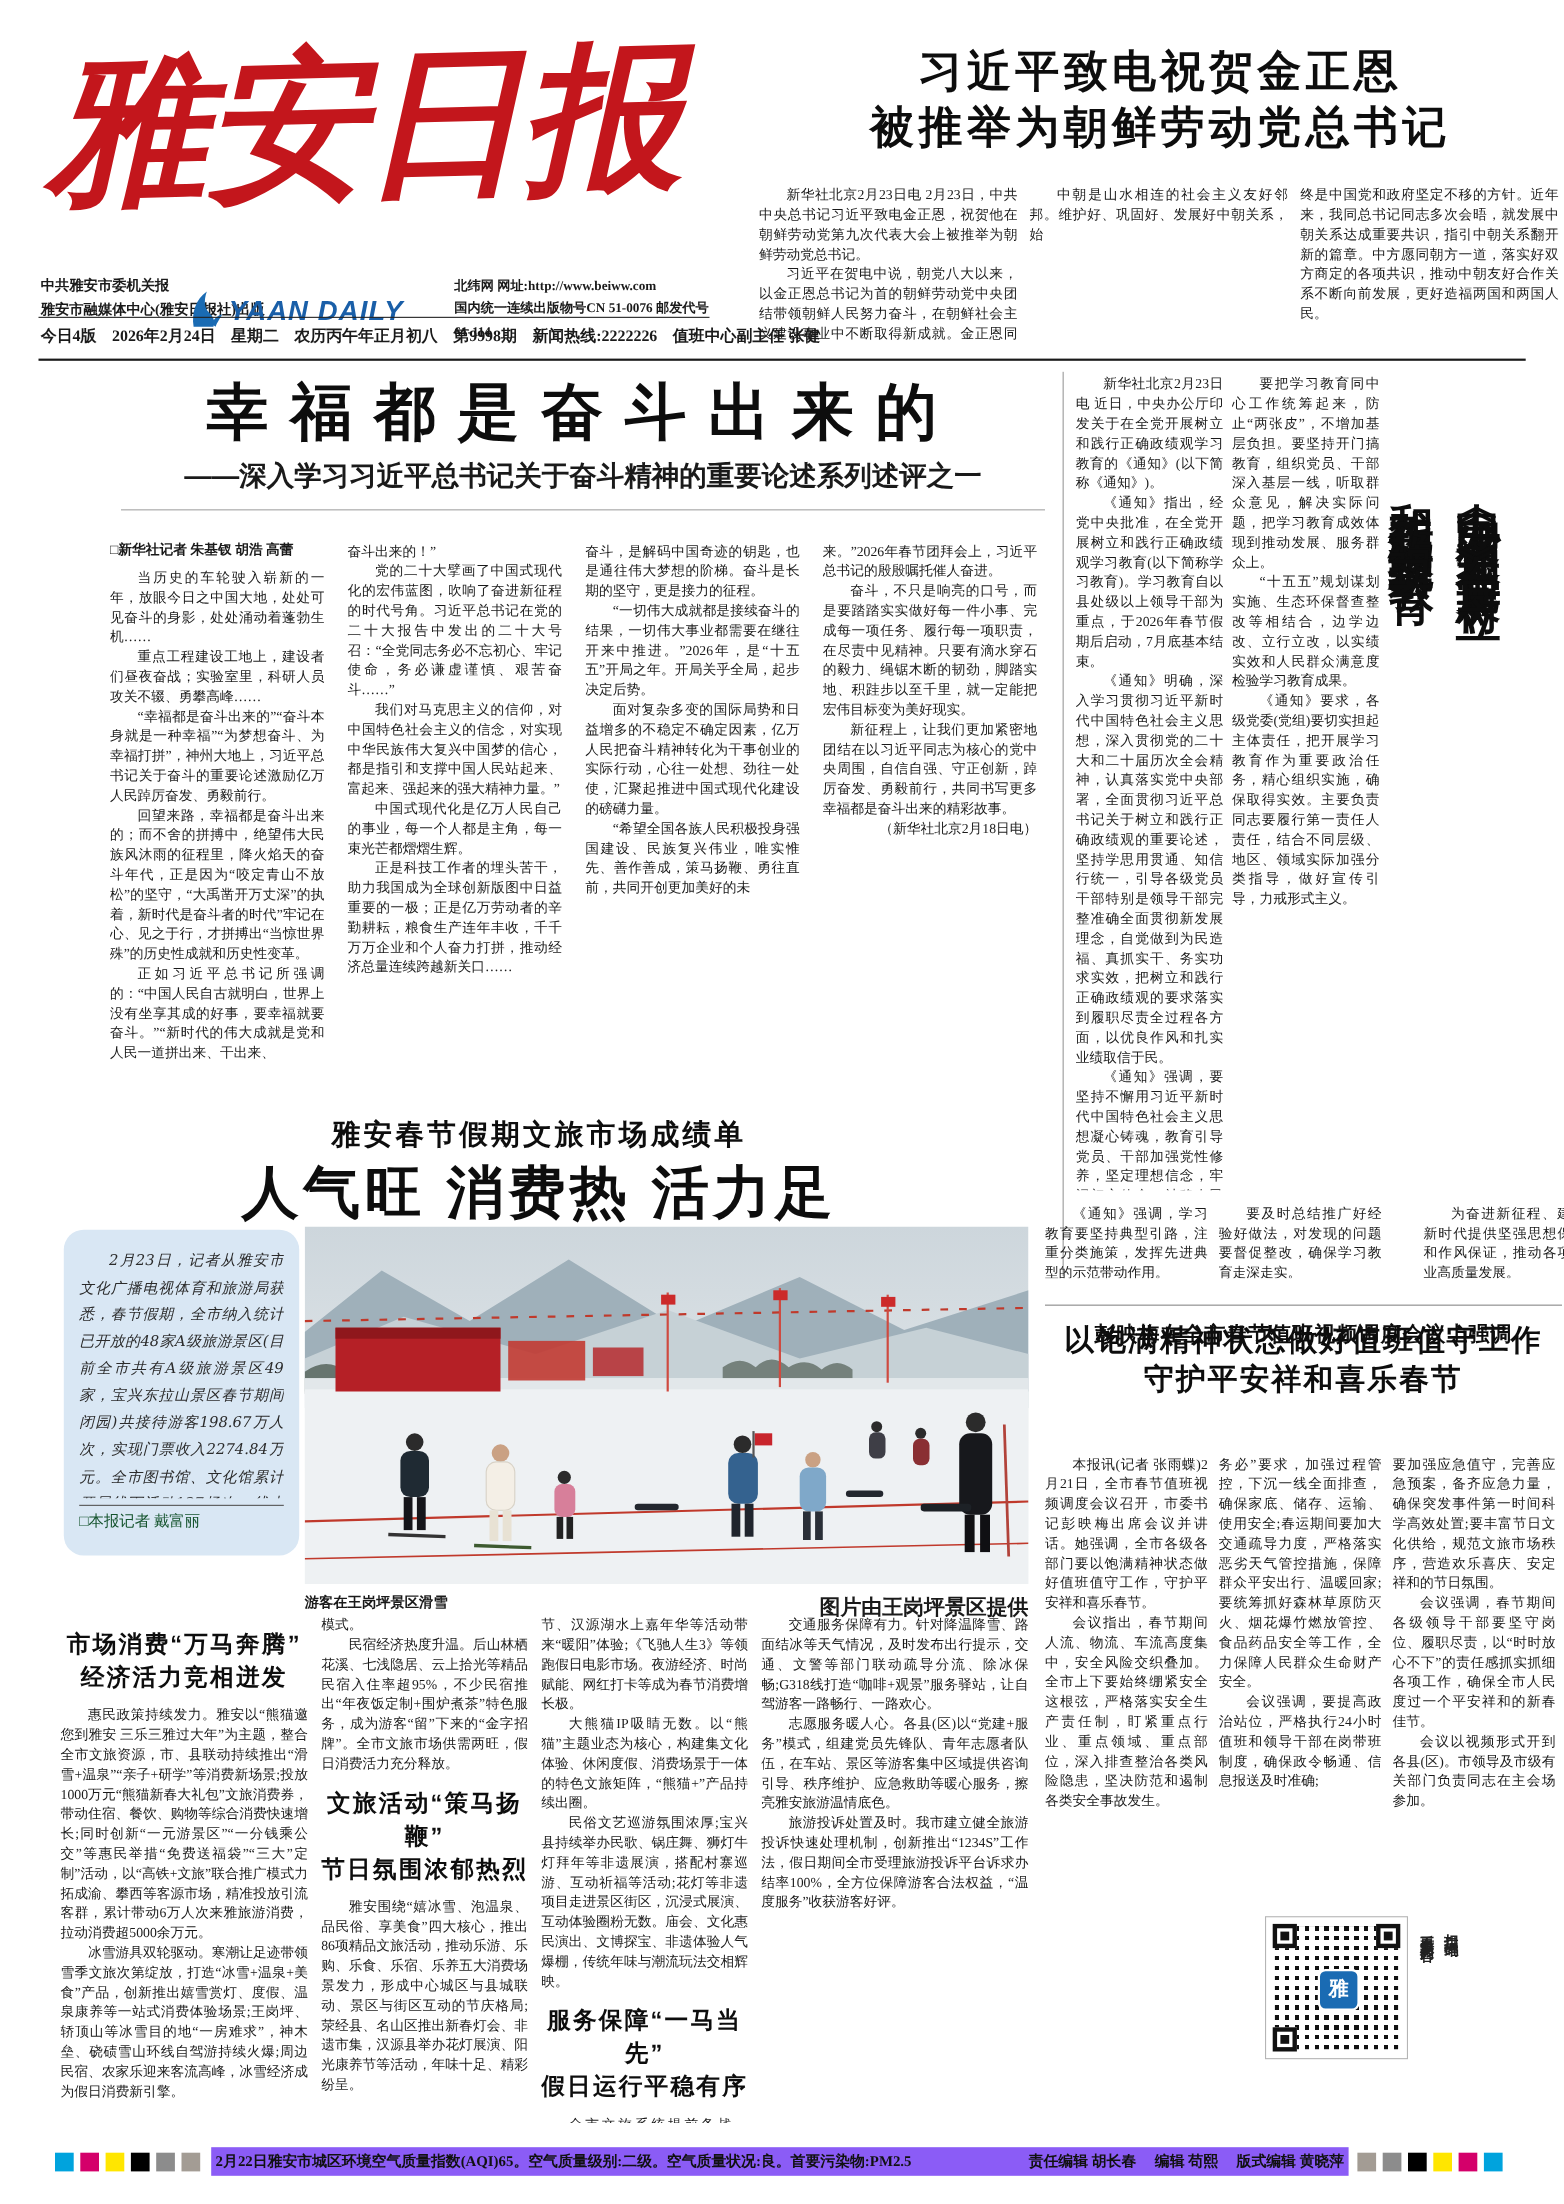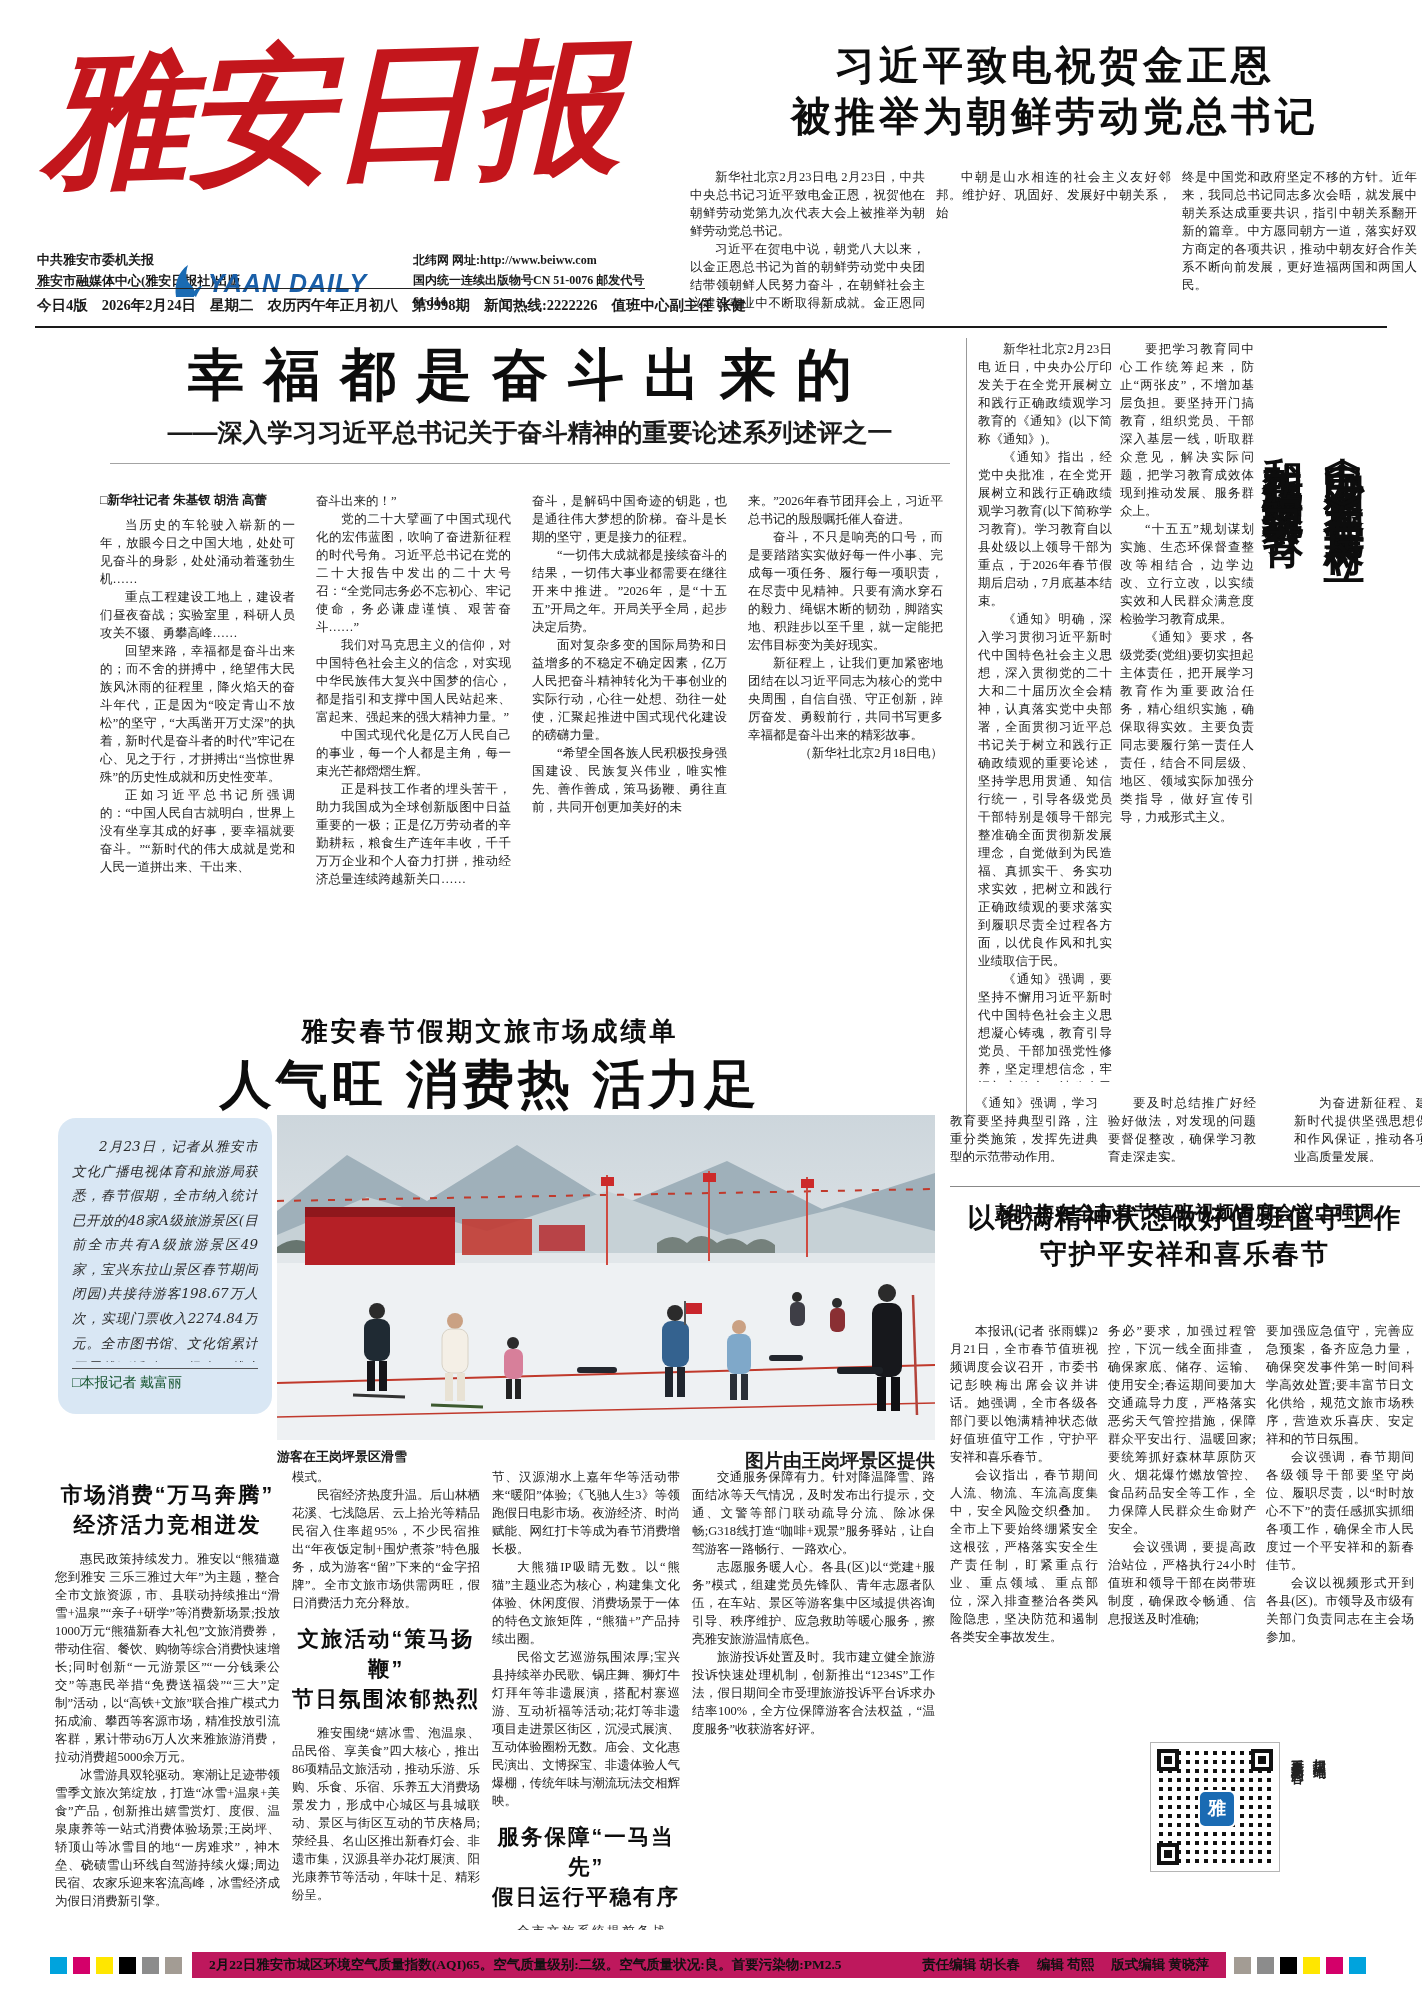--- a/index.html
+++ b/index.html
@@ -80,22 +80,22 @@
   #f1{left:6px;top:6px;} #f2{right:6px;top:6px;} #f3{left:6px;bottom:6px;}
   #qr-center{position:absolute;left:47px;top:47px;width:34px;height:34px;background:#1a6bb3;border:2px solid #fff;
              border-radius:7px;color:#fff;font-size:18px;text-align:center;line-height:32px;
              font-family:"Liberation Sans",sans-serif;font-weight:bold;}
   #qr-caption{left:1288px;top:1748px;height:120px;display:flex;flex-direction:row-reverse;gap:4px;}
   #qr-caption .vline{writing-mode:vertical-rl;font-size:13px;letter-spacing:2px;color:#222;
                      font-family:"Liberation Sans",sans-serif;font-weight:bold;}
   
   #footer{left:50px;top:1952px;width:1322px;height:26px;display:flex;align-items:center;}
   .swatch{width:17px;height:17px;margin-right:6px;flex:0 0 auto;}
-  #aqi-band{flex:1 1 auto;height:26px;background:#be185d;display:flex;align-items:center;
-            justify-content:space-between;padding:0 17px;margin:0 8px 0 4px;}
+  #aqi-band{flex:1 1 auto;height:26px;background:#8b5cf6;display:flex;align-items:center;
+            justify-content:space-between;padding:0 4px;margin:0 8px 0 4px;}
   #aqi-text{font-size:13.5px;font-weight:bold;color:#111;white-space:nowrap;overflow:hidden;}
   #editors-text{font-size:13.5px;font-weight:bold;color:#111;white-space:nowrap;margin-left:16px;}
 </style>
 </head>
 <body>
 
 <div id="page">
 
   <div id="masthead" class="abs">雅安日报</div>
 
@@ -147,20 +147,21 @@
   <div id="tr-col-2" class="abs body-col tr-col">
       <p class="para noindent">终是中国党和政府坚定不移的方针。近年来，我同总书记同志多次会晤，就发展中朝关系达成重要共识，指引中朝关系翻开新的篇章。中方愿同朝方一道，落实好双方商定的各项共识，推动中朝友好合作关系不断向前发展，更好造福两国和两国人民。</p>
     </div>
 
   <div id="lead-headline" class="abs hed">幸福都是奋斗出来的</div>
   <div id="lead-subtitle" class="abs">——深入学习习近平总书记关于奋斗精神的重要论述系列述评之一</div>
   <div id="lead-byline" class="abs">□新华社记者 朱基钗 胡浩 高蕾</div>
   <div id="lead-col-0" class="abs body-col lead-col">
       <p class="para">当历史的车轮驶入崭新的一年，放眼今日之中国大地，处处可见奋斗的身影，处处涌动着蓬勃生机……</p>
       <p class="para">重点工程建设工地上，建设者们昼夜奋战；实验室里，科研人员攻关不辍、勇攀高峰……</p>
+      <p class="para">“幸福都是奋斗出来的”“奋斗本身就是一种幸福”“为梦想奋斗、为幸福打拼”，神州大地上，习近平总书记关于奋斗的重要论述激励亿万人民踔厉奋发、勇毅前行。</p>
       <p class="para">回望来路，幸福都是奋斗出来的；而不舍的拼搏中，绝望伟大民族风沐雨的征程里，降火焰天的奋斗年代，正是因为“咬定青山不放松”的坚守，“大禹凿开万丈深”的执着，新时代是奋斗者的时代”牢记在心、见之于行，才拼搏出“当惊世界殊”的历史性成就和历史性变革。</p>
       <p class="para">正如习近平总书记所强调的：“中国人民自古就明白，世界上没有坐享其成的好事，要幸福就要奋斗。”“新时代的伟大成就是党和人民一道拼出来、干出来、</p>
     </div>
   <div id="lead-col-1" class="abs body-col lead-col">
       <p class="para noindent">奋斗出来的！”</p>
       <p class="para">党的二十大擘画了中国式现代化的宏伟蓝图，吹响了奋进新征程的时代号角。习近平总书记在党的二十大报告中发出的二十大号召：“全党同志务必不忘初心、牢记使命，务必谦虚谨慎、艰苦奋斗……”</p>
       <p class="para">我们对马克思主义的信仰，对中国特色社会主义的信念，对实现中华民族伟大复兴中国梦的信心，都是指引和支撑中国人民站起来、富起来、强起来的强大精神力量。”</p>
       <p class="para">中国式现代化是亿万人民自己的事业，每一个人都是主角，每一束光芒都熠熠生辉。</p>
       <p class="para">正是科技工作者的埋头苦干，助力我国成为全球创新版图中日益重要的一极；正是亿万劳动者的辛勤耕耘，粮食生产连年丰收，千千万万企业和个人奋力打拼，推动经济总量连续跨越新关口……</p>
     </div>

